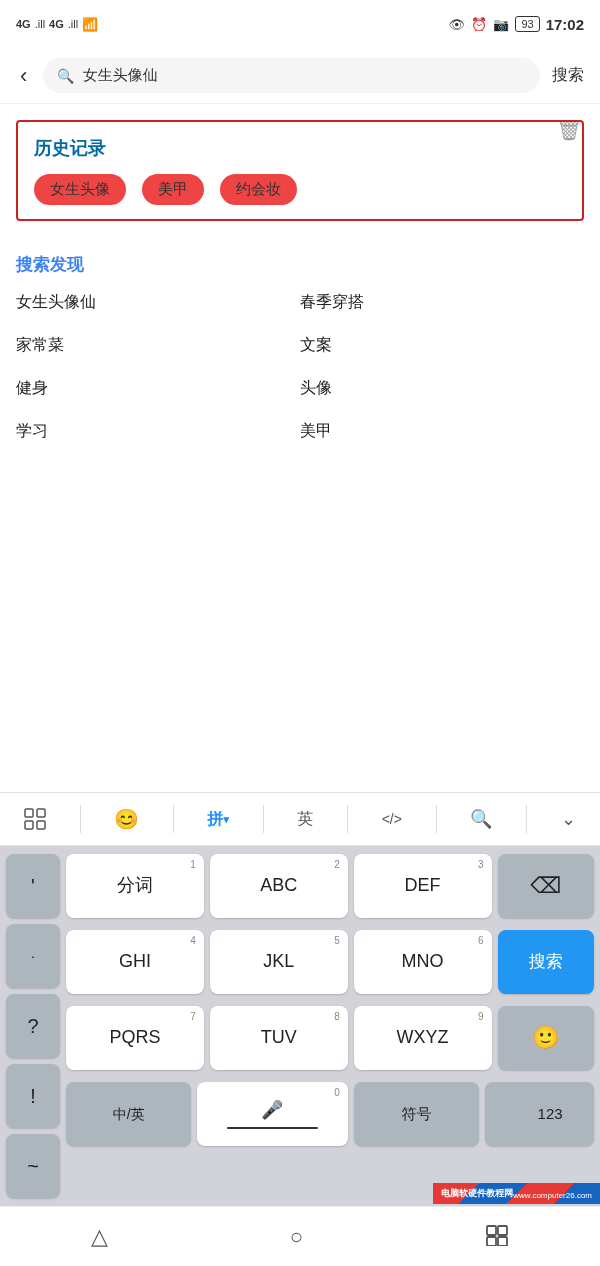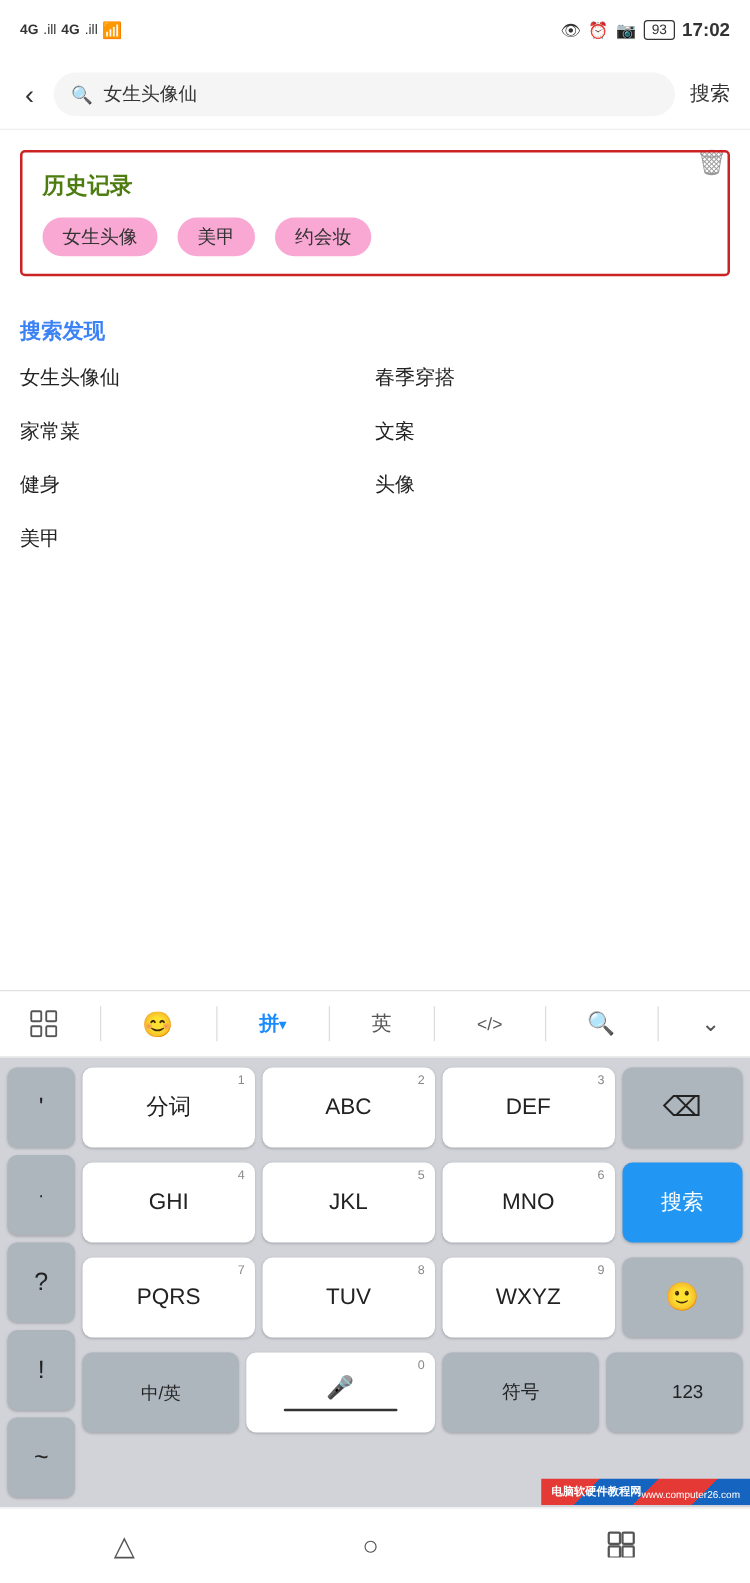--- a/index.html
+++ b/index.html
@@ -58,30 +58,30 @@
     .history-section {
       margin: 16px;
       border: 2px solid #cc2222;
       border-radius: 4px;
       padding: 14px 16px;
       position: relative;
     }
     .history-title {
       font-size: 18px;
       font-weight: bold;
-      color: #4d7c0f;
+      color: #0369a1;
       margin-bottom: 14px;
     }
     .history-tags {
       display: flex;
       gap: 16px;
       flex-wrap: wrap;
     }
     .history-tag {
-      background: #f9a8d4;
+      background: #ef4444;
       border-radius: 16px;
       padding: 6px 16px;
       font-size: 15px;
       color: #333;
       cursor: pointer;
     }
 
     
     .trash-icon {
       position: absolute;
@@ -289,20 +289,21 @@
 
 <div class="discover-section">
   <div class="discover-title">搜索发现</div>
   <div class="discover-grid">
     <div class="discover-item">女生头像仙</div>
     <div class="discover-item">春季穿搭</div>
     <div class="discover-item">家常菜</div>
     <div class="discover-item">文案</div>
     <div class="discover-item">健身</div>
     <div class="discover-item">头像</div>
+    <div class="discover-item">学习</div>
     <div class="discover-item">美甲</div>
   </div>
 </div>
 
 <div class="keyboard-area">
 
   <div class="kb-toolbar">
     <div class="kb-toolbar-item">
       <svg width="22" height="22" viewBox="0 0 22 22" fill="none">
           <rect x="1" y="1" width="8" height="8" rx="1" stroke="#555" stroke-width="1.5"></rect>

